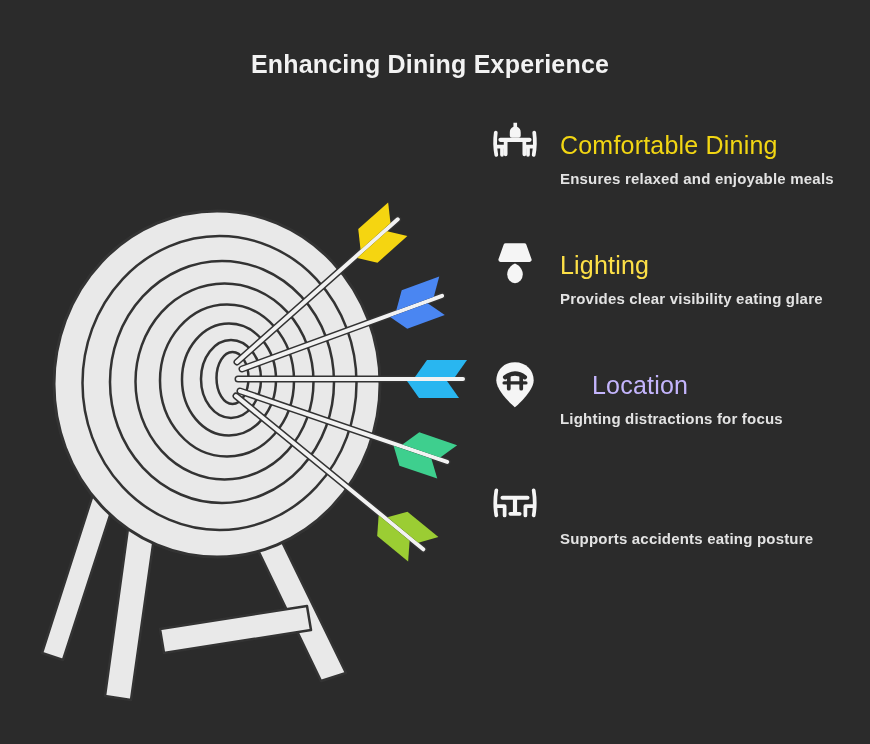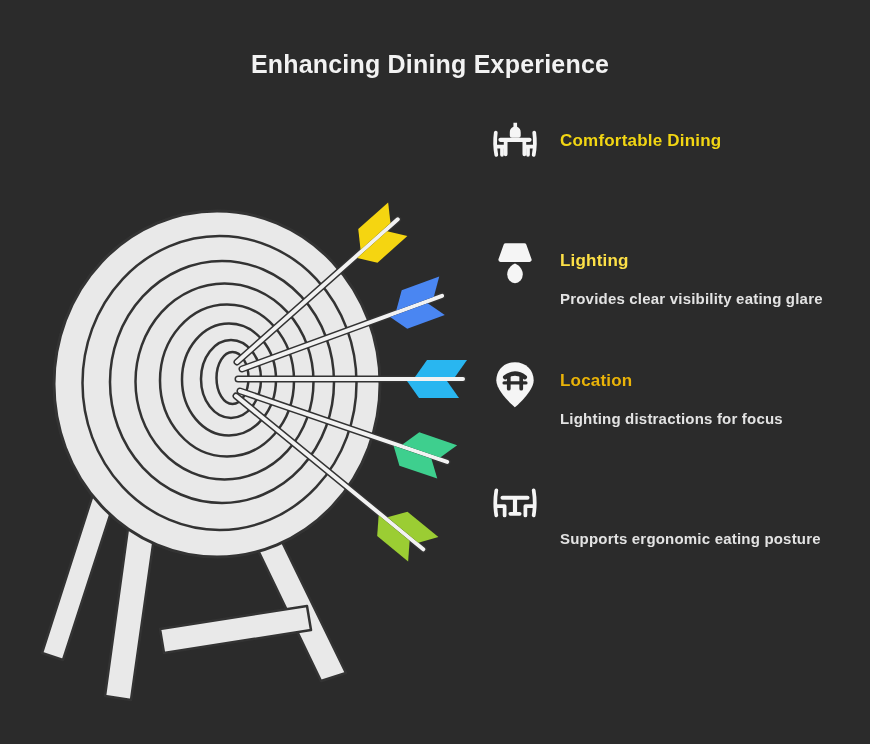--- a/index.html
+++ b/index.html
@@ -16,21 +16,21 @@
     color:#f2f2f2;
     font-size:25px;font-weight:700;
     letter-spacing:.2px;
   }
   .graphic-wrap{position:absolute;left:0;top:0;width:480px;height:744px;}
   .items-col{position:absolute;left:488px;top:118px;width:382px;}
   .item{position:relative;height:120px;}
   .item-icon{position:absolute;left:0;top:0;width:54px;height:54px;}
   .item-title{
     position:absolute;left:72px;top:13px;
-    font-size:17px;font-weight:700;letter-spacing:.2px;
+    font-size:25px;font-weight:400;letter-spacing:.2px;
     white-space:nowrap;
   }
   .item-desc{
     position:absolute;left:72px;top:52px;
     font-size:15px;font-weight:700;color:#e3e3e3;
     letter-spacing:.2px;white-space:nowrap;
   }
 </style>
 </head>
 <body>
@@ -110,20 +110,21 @@
           <path d="M8,27.5 h7.5 M13.5,27.5 v8" stroke-width="3.6"></path>
           <path d="M44.5,14 q1.5,11 -0.5,21.5" stroke-width="3.6"></path>
           <path d="M44,27.5 h-7.5 M38.5,27.5 v8" stroke-width="3.6"></path>
           <path d="M12,21 h28" stroke-width="4"></path>
           <path d="M17,21.5 v13.5 M35,21.5 v13.5" stroke-width="3.6"></path>
         </g>
         <path d="M24.5,4.5 h3.5 v4 c2.5,1 3.5,3 3.5,5.5 v3 a2,2 0 0 1 -2,2 h-6.5 a2,2 0 0 1 -2,-2 v-3 c0,-2.5 1,-4.5 3.5,-5.5 z" fill="#f5f5f5"></path>
       </svg>
     </div>
     <div class="item-title" style="color: rgb(242, 214, 19);">Comfortable Dining</div>
+    <div class="item-desc">Ensures relaxed and enjoyable meals</div>
   </div>
 
   <div class="item">
     <div class="item-icon">
       <svg width="54" height="54" viewBox="0 0 52 52">
         <polygon points="17,7 35,7 40,21 12,21" fill="#f5f5f5" stroke="#f5f5f5" stroke-width="4" stroke-linejoin="round"></polygon>
         <path d="M26,24.5 c5,2.2 7.5,6.5 7.5,10.5 a7.5,8.5 0 0 1 -15,0 c0,-4 2.5,-8.3 7.5,-10.5 z" fill="#f5f5f5"></path>
       </svg>
     </div>
     <div class="item-title" style="color: #fde047;">Lighting</div>
@@ -134,35 +135,35 @@
     <div class="item-icon">
       <svg width="54" height="54" viewBox="0 0 52 52">
         <path d="M26,4 c10.5,0 18,7.5 18,17.5 c0,11 -18,26 -18,26 c0,0 -18,-15 -18,-26 c0,-10 7.5,-17.5 18,-17.5 z" fill="#f5f5f5"></path>
         <g stroke="#2b2b2b" fill="none" stroke-linecap="round">
           <path d="M16.5,18.5 q9.5,-7 19,0" stroke-width="4.2"></path>
           <path d="M20,17 v12.5 M32,17 v12.5" stroke-width="3.6"></path>
           <path d="M15.5,24 h21" stroke-width="3.2"></path>
         </g>
       </svg>
     </div>
-    <div class="item-title" style="color: #eab308;">Location</div>
+    <div class="item-title" style="color: #c4b5fd; margin-left: 32px;">Location</div>
     <div class="item-desc">Lighting distractions for focus</div>
   </div>
 
   <div class="item">
     <div class="item-icon">
       <svg width="54" height="54" viewBox="0 0 52 52">
         <g stroke="#f5f5f5" fill="none" stroke-linecap="round">
           <path d="M8,12 q-2,12 0,24" stroke-width="3.6"></path>
           <path d="M8,27 h8 M16,27 v9" stroke-width="3.6"></path>
           <path d="M44,12 q2,12 0,24" stroke-width="3.6"></path>
           <path d="M44,27 h-8 M36,27 v9" stroke-width="3.6"></path>
           <path d="M14,19 h24" stroke-width="4"></path>
           <path d="M26,19.5 v14" stroke-width="4"></path>
           <path d="M21.5,34.5 h9" stroke-width="3.6"></path>
         </g>
       </svg>
     </div>
-    <div class="item-desc">Supports ergonomic eating posture</div>
+    <div class="item-desc">Supports accidents eating posture</div>
   </div>
 
 
 </div>
 
 </body></html>

